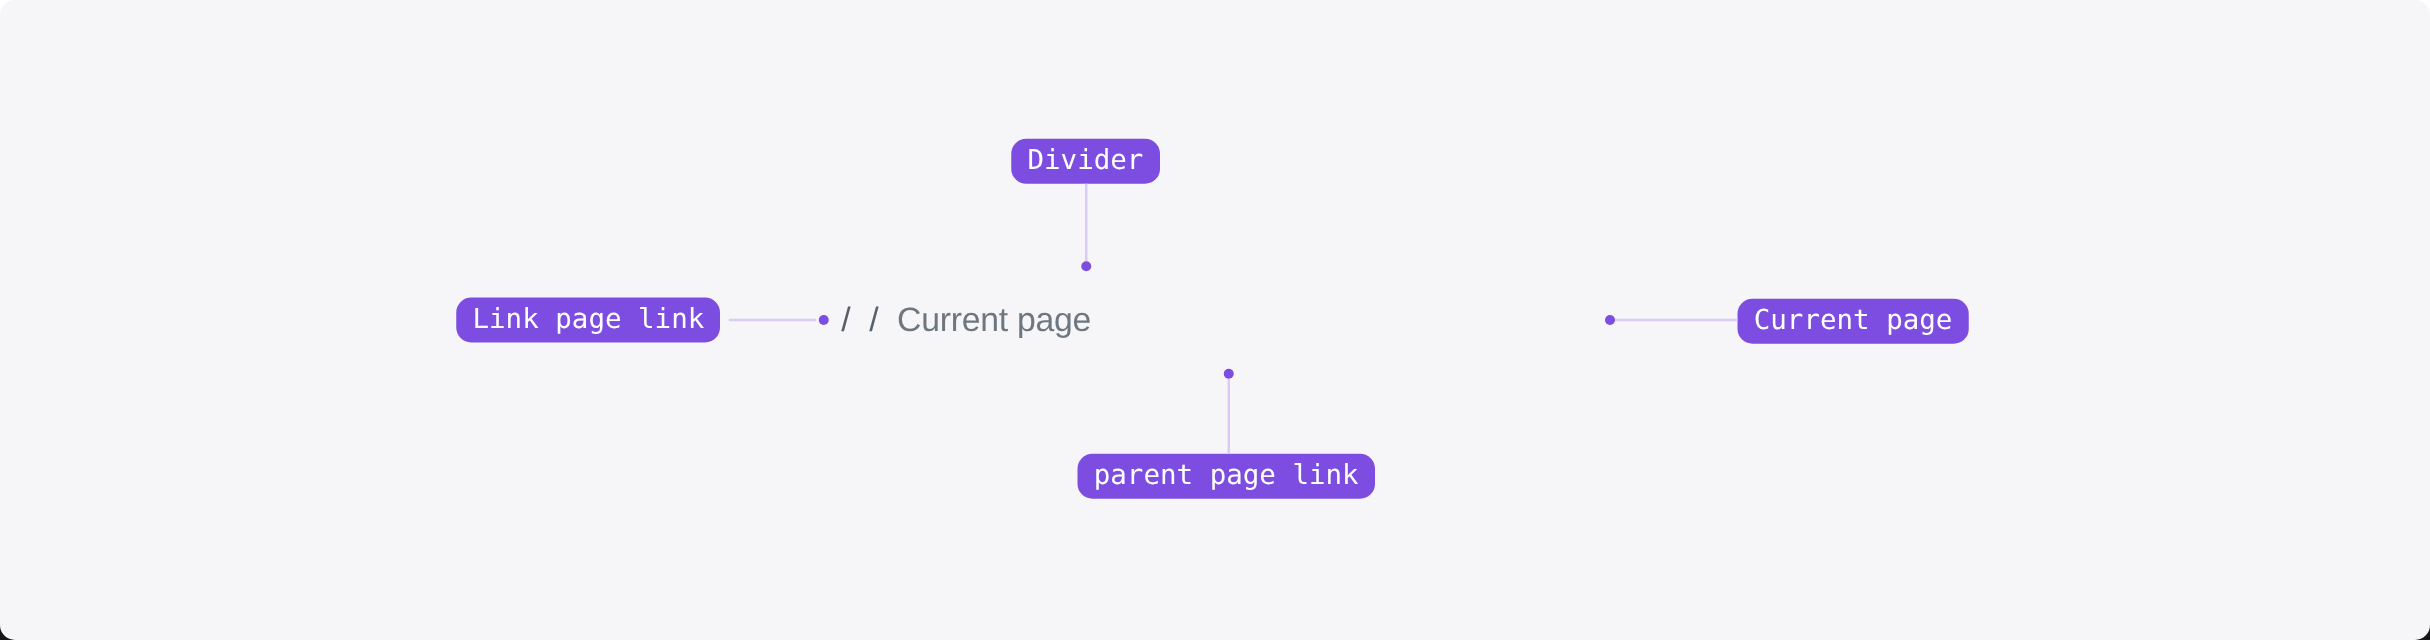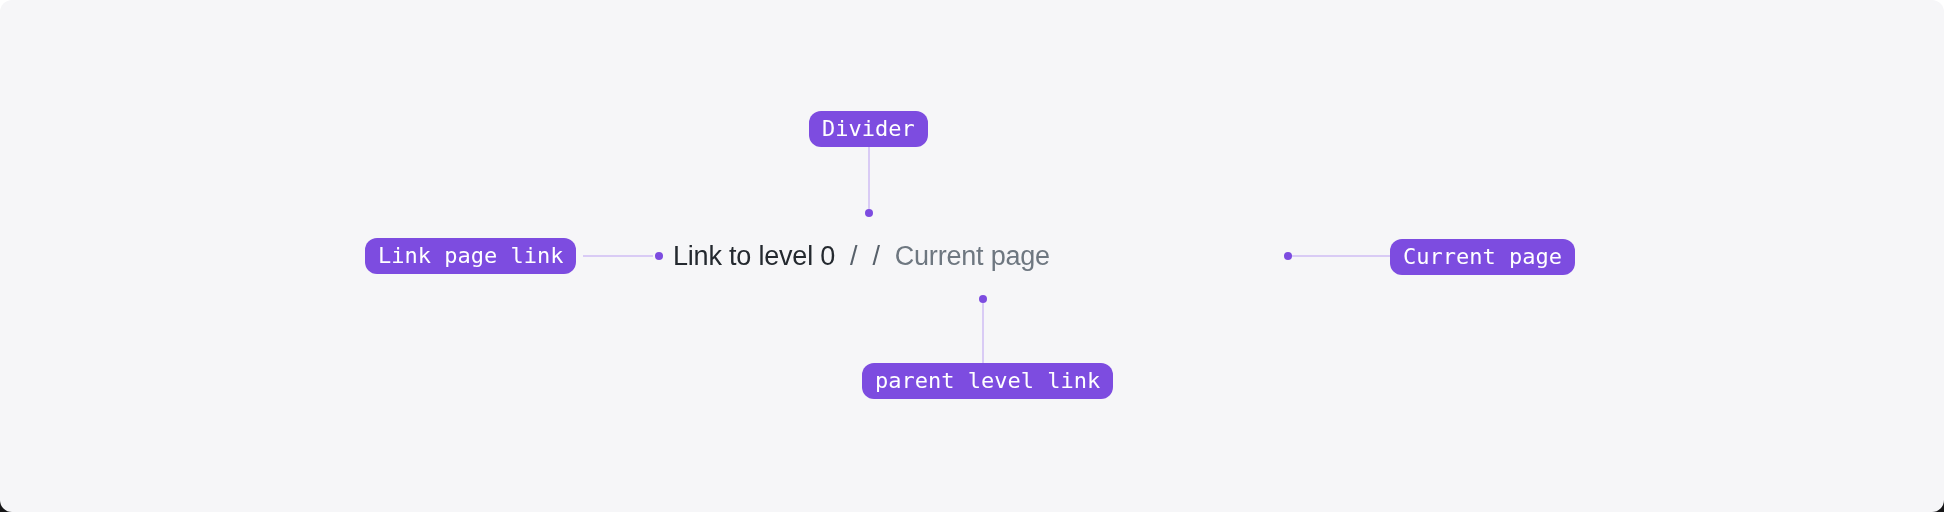--- a/index.html
+++ b/index.html
@@ -71,34 +71,33 @@
   .bc-sep{color:var(--divider-text);font-weight:400;}
   .bc-current{color:var(--current-text);}
 </style>
 </head>
 <body>
 
 <div class="stage">
   <div class="panel"></div>
 
   <nav class="breadcrumb">
-    <span class="bc-link">Link to level 0</span>
     <span class="bc-sep">/</span>
     <span class="bc-sep">/</span>
     <span class="bc-current">Current page</span>
   </nav>
 
   <div class="pill pill-divider">Divider</div>
   <div class="line line-v line-divider"></div>
   <div class="dot dot-divider"></div>
 
   <div class="pill pill-root">Link page link</div>
   <div class="line line-h line-root"></div>
   <div class="dot dot-root"></div>
 
   <div class="pill pill-current">Current page</div>
   <div class="line line-h line-current"></div>
   <div class="dot dot-current"></div>
 
-  <div class="pill pill-parent">parent level link</div>
+  <div class="pill pill-parent">parent page link</div>
   <div class="line line-v line-parent"></div>
   <div class="dot dot-parent"></div>
 </div>
 
 </body></html>

